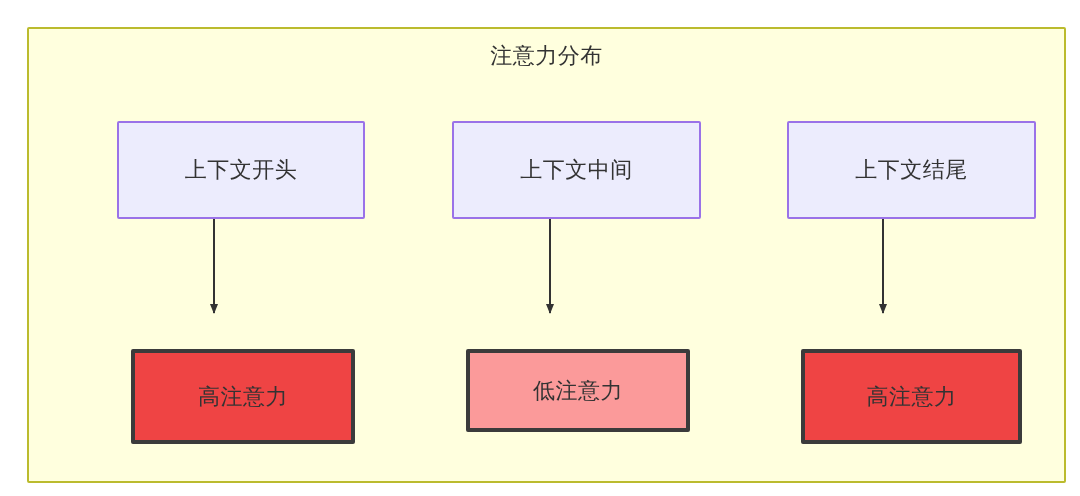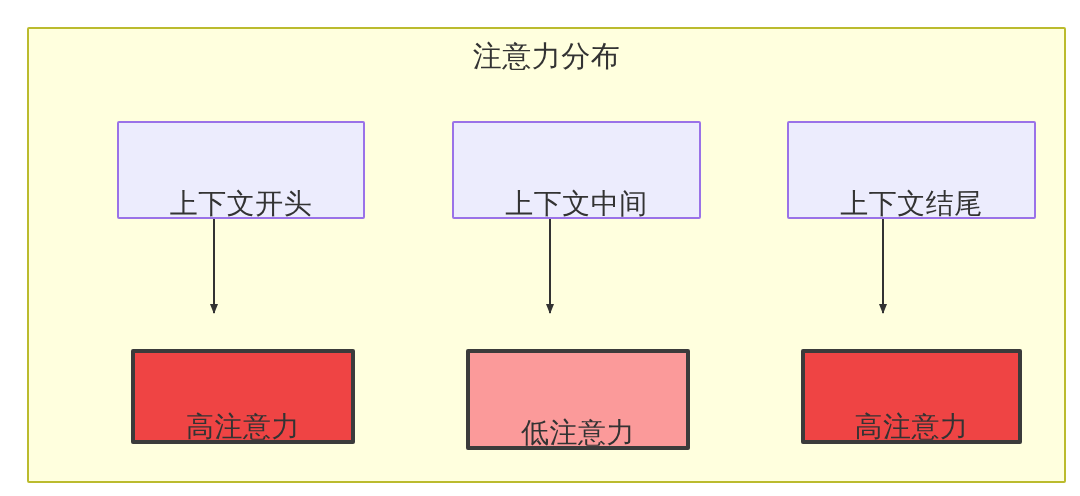--- a/index.html
+++ b/index.html
@@ -30,33 +30,33 @@
     background: #ffffde;
     border: 2px solid #bbbb2d;
     border-radius: 2px;
   }
   .subgraph-title {
     position: absolute;
     left: 0;
     top: 14px;
     width: 100%;
     text-align: center;
-    font-size: 29px;
+    font-size: 22px;
     line-height: 26px;
     color: #333333;
     letter-spacing: 0.5px;
   }
   
   .node {
     position: absolute;
     box-sizing: border-box;
     display: flex;
-    align-items: flex-end;
+    align-items: center;
     justify-content: center;
-    font-size: 28px;
+    font-size: 22px;
     line-height: 26px;
     color: #333333;
     text-align: center;
     letter-spacing: 0.5px;
   }
   .node.context {
     background: #ececfd;
     border: 2px solid #9a72e8;
     border-radius: 2px;
   }
@@ -68,21 +68,21 @@
     background: #ef4444;
   }
   .node.attn.low {
     background: #fb9a9a;
   }
   
   .col-1.top  { left: 88px;  top: 92px;  width: 248px; height: 98px; }
   .col-2.top  { left: 423px; top: 92px;  width: 249px; height: 98px; }
   .col-3.top  { left: 758px; top: 92px;  width: 249px; height: 98px; }
   .col-1.bot  { left: 102px; top: 320px; width: 224px; height: 95px; }
-  .col-2.bot  { left: 437px; top: 320px; width: 224px; height: 101px; }
+  .col-2.bot  { left: 437px; top: 320px; width: 224px; height: 83px; }
   .col-3.bot  { left: 772px; top: 320px; width: 221px; height: 95px; }
 
   
   .edge-layer {
     position: absolute;
     left: 0;
     top: 0;
     width: 1039px;
     height: 456px;
     pointer-events: none;

